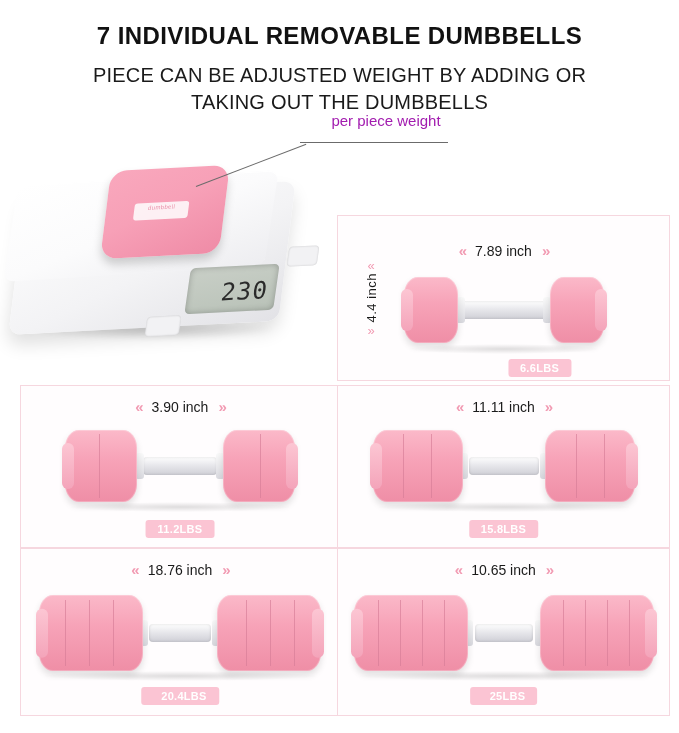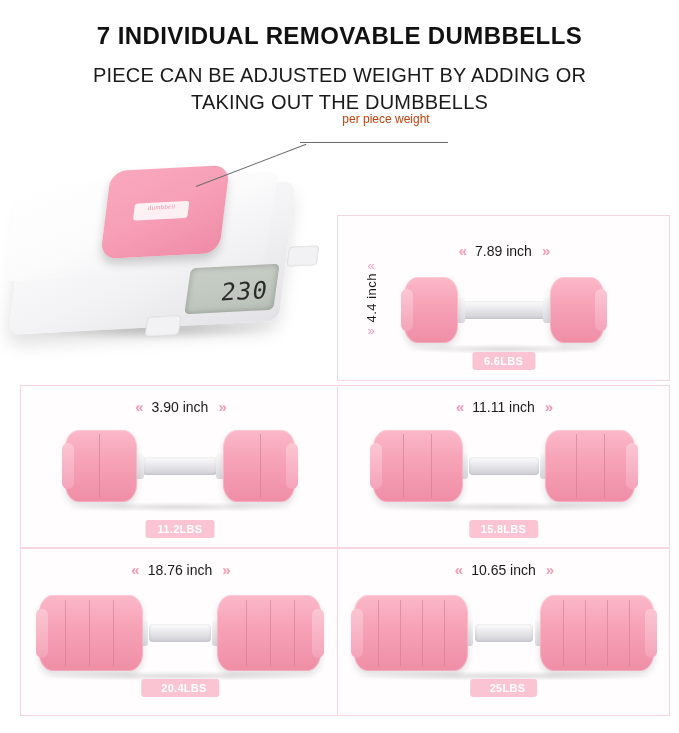--- a/index.html
+++ b/index.html
@@ -115,21 +115,21 @@
     position:absolute;left:300px;top:142px;width:148px;height:1px;background:#6b6b6b;
   }
   .callout{
     position:absolute;left:300px;top:140px;width:172px;text-align:center;
   }
   .callout .big{
     display:block;font-size:27px;font-weight:bold;letter-spacing:.5px;color:#111;
     transform:translateY(-34px);
   }
   .callout .small{
-    display:block;font-size:12px;color:#c2410c;transform:translateY(-28px);
+    display:block;font-size:15px;color:#a21caf;transform:translateY(-28px);
   }
 
   
   .panel{
     position:absolute;
     border:1px solid #f6d7df;
     background:#fffdfe;
     box-sizing:border-box;
   }
   .p1{left:337px;top:215px;width:333px;height:166px;}
@@ -163,23 +163,23 @@
 
   .badge{
     position:absolute;
     left:50%;transform:translateX(-50%);
     background:#fbc4d3;
     color:#ffffff;
     font-size:11px;font-weight:bold;
     padding:3px 12px;border-radius:3px;
     letter-spacing:.3px;
   }
-  .p1 .badge{bottom:10px;}
+  .p1 .badge{bottom:3px;margin-left:36px;}
   .p2 .badge,.p3 .badge{bottom:9px;}
-  .p4 .badge,.p5 .badge{bottom:18px;padding-left:20px;}
+  .p4 .badge,.p5 .badge{bottom:10px;padding-left:20px;}
 
   
   .db{
     position:absolute;
     left:50%;
     transform:translateX(-50%);
   }
   .db .bar{
     position:absolute;top:50%;left:50%;
     transform:translate(-50%,-50%);

